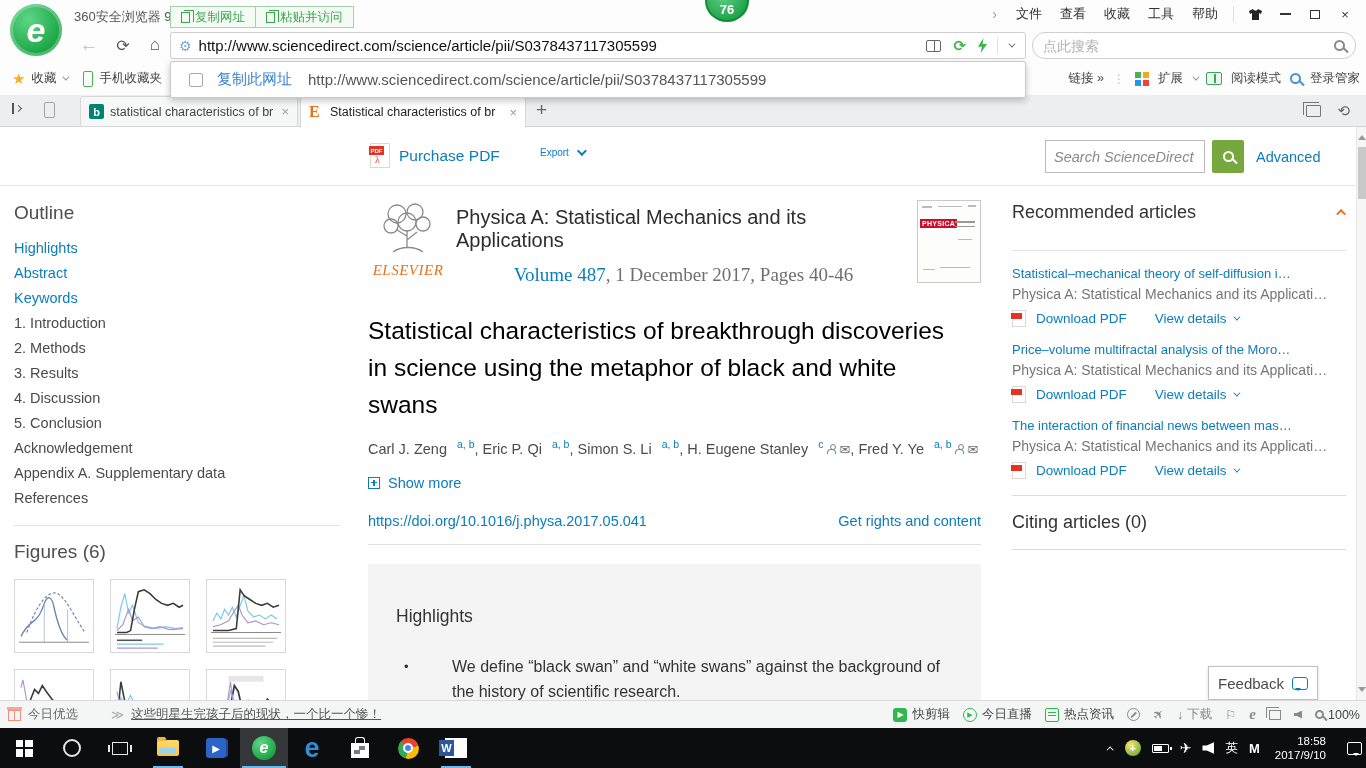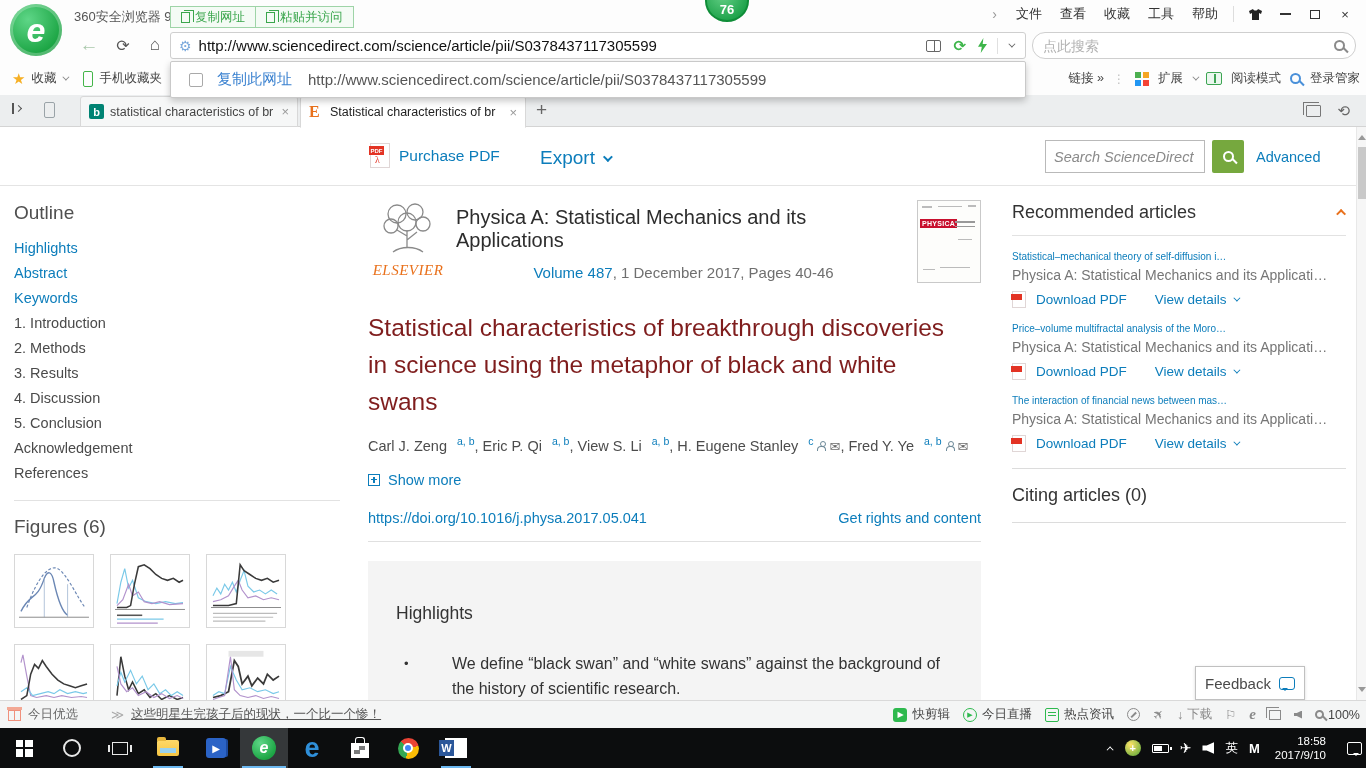--- a/index.html
+++ b/index.html
@@ -99,21 +99,21 @@
 .ic-undo { font-size:15px; color:#666; }
 
 
 .webpage { position:absolute; left:0; top:127px; width:1366px; height:573px; background:#fff; overflow:hidden; }
 .page-header { position:relative; height:59px; border-bottom:1px solid #e4e4e4; }
 a.sd { color:#0c7dbb; text-decoration:none; cursor:pointer; }
 .purchase { position:absolute; left:370px; top:16px; display:flex; align-items:center; gap:9px; font-size:15.5px; }
 .pdf-ic { width:20px; height:25px; background:#fff; border:1px solid #e0d6d6; position:relative; }
 .pdf-ic .pbar { position:absolute; left:-2px; top:2px; right:5px; height:9px; background:#e33324; color:#fff; font-size:6px; font-weight:bold; display:flex; align-items:center; justify-content:center; }
 .pdf-ic .pswoosh { position:absolute; left:4px; bottom:2px; color:#e33324; font-size:10px; font-family:"Liberation Serif",serif; }
-.export { position:absolute; left:540px; top:20px; display:flex; align-items:center; gap:8px; font-size:19px; color:#0c7dbb; cursor:pointer; }
+.export { position:absolute; left:540px; top:20px; display:flex; align-items:center; gap:8px; font-size:10px; color:#0c7dbb; cursor:pointer; }
 .sd-search { position:absolute; left:1045px; top:13px; width:160px; height:33px; border:1px solid #b9b9b9; display:flex; align-items:center; padding:0 8px; }
 .sd-search input { width:100%; border:none; outline:none; font-size:14.5px; font-style:italic; color:#555; font-family:inherit; }
 .sd-search input::placeholder { color:#8a8a8a; }
 .sd-search-btn { position:absolute; left:1212px; top:13px; width:32px; height:33px; background:#76a83e; border:none; border-radius:2px; color:#fff; display:flex; align-items:center; justify-content:center; cursor:pointer; }
 .advanced { position:absolute; left:1256px; top:22px; font-size:14.5px; }
 
 .page-body { display:flex; height:514px; }
 .outline-col { width:352px; padding:16px 0 0 14px; }
 .col-title { font-size:19px; color:#4f4f4f; margin-bottom:16px; }
 .outline-list { display:flex; flex-direction:column; gap:9px; font-size:14.5px; }
@@ -125,25 +125,25 @@
 .fig-thumb { width:80px; height:74px; border:1px solid #d8d8d8; background:#fff; padding:2px; cursor:pointer; }
 .fig-thumb svg { width:100%; height:100%; }
 
 .center-col { width:629px; padding:14px 0 0 16px; }
 .journal-head { display:flex; align-items:flex-start; }
 .els-logo { width:80px; flex:0 0 auto; text-align:center;font-style:italic; }
 .els-logo svg { width:66px; height:58px; }
 .els-word { color:#e9711c; font-family:"Liberation Serif","DejaVu Serif",serif; font-size:15px; letter-spacing:.5px; }
 .jh-mid { flex:1; padding:6px 6px 0 8px; }
 .j-title { font-size:20px; color:#2d2d2d; }
-.j-sub { font-size:15px; color:#6f6f6f; margin-top:12px; text-align:center; }
+.j-sub { font-size:19px; color:#6f6f6f; margin-top:12px; text-align:center;font-family:Liberation Serif, serif; }
 .cover { width:64px; height:83px; flex:0 0 auto; border:1px solid #c9c9c9; background:#fdfdfb; position:relative; overflow:hidden; }
 .cover .cv-line { position:absolute; height:2px; background:#bbb; }
 .cover .cv-red { position:absolute; left:2px; top:18px; background:#c8102e; color:#fff; font-size:7px; font-weight:bold; padding:1px 2px; letter-spacing:.3px; }
-.art-title { margin-top:26px; font-size:24.5px; color:#7f1d1d; line-height:37px; font-weight:400; width:600px; }
+.art-title { margin-top:26px; font-size:24.5px; color:#000000; line-height:37px; font-weight:400; width:600px; }
 .authors { margin-top:15px; font-size:14.5px; color:#4c4c4c; }
 .authors .a-name { color:#4c4c4c; cursor:pointer; }
 .authors sup { color:#0c7dbb; font-size:10.5px; margin-left:10px; }
 .person-ic { display:inline-block; position:relative; width:9px; height:10px; margin:0 2px 0 4px; }
 .person-ic::before { content:""; position:absolute; left:2.5px; top:0; width:4px; height:4px; border-radius:50%; border:1.2px solid #6e8a99; }
 .person-ic::after { content:""; position:absolute; left:0; bottom:0; width:7px; height:4px; border:1.2px solid #6e8a99; border-bottom:none; border-radius:4px 4px 0 0; }
 .env-ic { color:#6b6b6b; font-size:13px; margin-left:1px; }
 .show-more { margin-top:18px; display:flex; align-items:center; gap:8px; font-size:14.5px; color:#0c7dbb; cursor:pointer; }
 .ic-boxplus { width:12px; height:12px; border:1.2px solid #0c7dbb; position:relative; }
 .ic-boxplus::before { content:""; position:absolute; left:2px; right:2px; top:50%; height:1.2px; margin-top:-.6px; background:#0c7dbb; }
@@ -151,34 +151,34 @@
 .doi-row { margin-top:22px; display:flex; justify-content:space-between; font-size:14.5px; width:613px; }
 .c-div { width:613px; height:1px; background:#e0e0e0; margin-top:15px; }
 .highlights-box { margin-top:19px; width:613px; background:#f4f4f4; padding:42px 30px 40px 28px; height:320px; }
 .hl-title { font-size:17.5px; color:#333; }
 .hl-list { margin-top:27px; display:flex; flex-direction:column; gap:23px; }
 .hl-item { display:flex; font-size:16px; color:#333; line-height:25px; }
 .hl-bullet { width:56px; flex:0 0 auto; padding-left:8px; font-size:13px; }
 .hl-text { width:500px; }
 
 .right-col { width:334px; margin-left:31px; padding-top:16px; }
-.rec-head { display:flex; justify-content:space-between; align-items:center; padding-bottom:12px; border-bottom:1px solid #e2e2e2; }
+.rec-head { display:flex; justify-content:space-between; align-items:center; padding-bottom:27px; border-bottom:1px solid #e2e2e2; }
 .rec-head .t { font-size:18px; color:#333; }
 .rec-head .chev { color:#e9711c; }
 .rec-item { margin-top:15px; }
-.rec-title { display:block; font-size:10px; white-space:nowrap; overflow:hidden; text-overflow:ellipsis; width:334px; }
+.rec-title { display:block; font-size:13px; white-space:nowrap; overflow:hidden; text-overflow:ellipsis; width:334px; }
 .rec-journal { font-size:14px; color:#767676; margin-top:5px; white-space:nowrap; overflow:hidden; text-overflow:ellipsis; }
 .rec-actions { display:flex; align-items:center; gap:10px; margin-top:8px; font-size:13.5px; }
 .rec-actions .pdf-ic { width:14px; height:17px; }
 .rec-actions .pdf-ic .pbar { height:6px; font-size:4px; right:3px; }
 .rec-actions .vd { margin-left:18px; display:flex; align-items:center; gap:6px; }
 .view-more { margin-top:21px; display:flex; align-items:center; gap:8px; font-size:14.5px; }
 .r-div { width:334px; height:1px; background:#dcdcdc; margin-top:16px; }
 .citing { font-size:18px; color:#333; margin-top:16px; }
-.feedback-btn { position:absolute; right:61px; bottom:0; width:110px; height:34px; background:#fff; border:1px solid #c0c0c0; box-shadow:0 1px 3px rgba(0,0,0,.15); display:flex; align-items:center; justify-content:center; gap:8px; font-size:15px; color:#4a4a4a; cursor:pointer; }
+.feedback-btn { position:absolute; right:48px; bottom:0; width:110px; height:34px; background:#fff; border:1px solid #c0c0c0; box-shadow:0 1px 3px rgba(0,0,0,.15); display:flex; align-items:center; justify-content:center; gap:8px; font-size:15px; color:#4a4a4a; cursor:pointer; }
 .bubble-ic { width:16px; height:13px; border:1.6px solid #0c7dbb; border-radius:3px; position:relative; }
 .bubble-ic::after { content:""; position:absolute; left:2px; bottom:-5px; width:0; height:0; border:3px solid transparent; border-top-color:#0c7dbb; }
 
 .scrollbar { position:absolute; right:0; top:0; width:10px; height:573px; background:#f6f6f6; border-left:1px solid #e8e8e8; }
 .sb-up { position:absolute; top:4px; left:1px; width:0; height:0; border:4px solid transparent; border-bottom:5px solid #999; }
 .sb-down { position:absolute; bottom:4px; left:1px; width:0; height:0; border:4px solid transparent; border-top:5px solid #999; }
 .sb-thumb { position:absolute; top:20px; left:1px; width:8px; height:52px; background:#c9c9c9; }
 
 
 .statusbar { position:absolute; left:0; top:700px; width:1366px; height:28px; background:#f4f5f5; border-top:1px solid #d9d9d9; font-size:12.5px; color:#666; }
@@ -396,20 +396,21 @@
         <div class="outline-list">
           <a class="teal">Highlights</a>
           <a class="teal">Abstract</a>
           <a class="teal">Keywords</a>
           <a class="plain">1. Introduction</a>
           <a class="plain">2. Methods</a>
           <a class="plain">3. Results</a>
           <a class="plain">4. Discussion</a>
           <a class="plain">5. Conclusion</a>
           <a class="plain">Acknowledgement</a>
+          <a class="plain">Appendix A. Supplementary data</a>
           <a class="plain">References</a>
         </div>
         <div class="o-div"></div>
         <div class="col-title">Figures (6)</div>
         <div class="fig-grid">
           <div class="fig-thumb">
             <svg viewBox="0 0 76 70">
                 <path d="M4 56 C14 36 20 46 28 22 C32 12 36 16 38 26 C42 44 46 56 52 60" fill="none" stroke="#6b87b4" stroke-width="1.4"></path>
                 <path d="M10 52 C22 18 34 8 42 12 C52 18 62 42 70 52" fill="none" stroke="#6b87b4" stroke-width="1.2" stroke-dasharray="3 2"></path>
                 <line x1="28" y1="22" x2="28" y2="62" stroke="#9db3cf" stroke-width=".8"></line>
@@ -500,21 +501,21 @@
             <span class="cv-line" style="left:5px; bottom:12px; width:12px; height:1px;"></span>
             <span class="cv-line" style="left:22px; bottom:14px; width:30px; height:1px;"></span>
           </div>
         </div>
 
         <h1 class="art-title">Statistical characteristics of breakthrough discoveries in science using the metaphor of black and white swans</h1>
 
         <div class="authors">
           <span><span class="a-name">Carl J. Zeng</span><sup>a, b</sup><span>, </span></span>
           <span><span class="a-name">Eric P. Qi</span><sup>a, b</sup><span>, </span></span>
-          <span><span class="a-name">View S. Li</span><sup>a, b</sup><span>, </span></span>
+          <span><span class="a-name">Simon S. Li</span><sup>a, b</sup><span>, </span></span>
           <span><span class="a-name">H. Eugene Stanley</span><sup>c</sup><span class="person-ic"></span><span class="env-ic">✉</span><span>, </span></span>
           <span><span class="a-name">Fred Y. Ye</span><sup>a, b</sup><span class="person-ic"></span><span class="env-ic">✉</span><span></span></span>
         </div>
 
         <div class="show-more">
           <span class="ic-boxplus"></span>
           <span>Show more</span>
         </div>
 
         <div class="doi-row">

